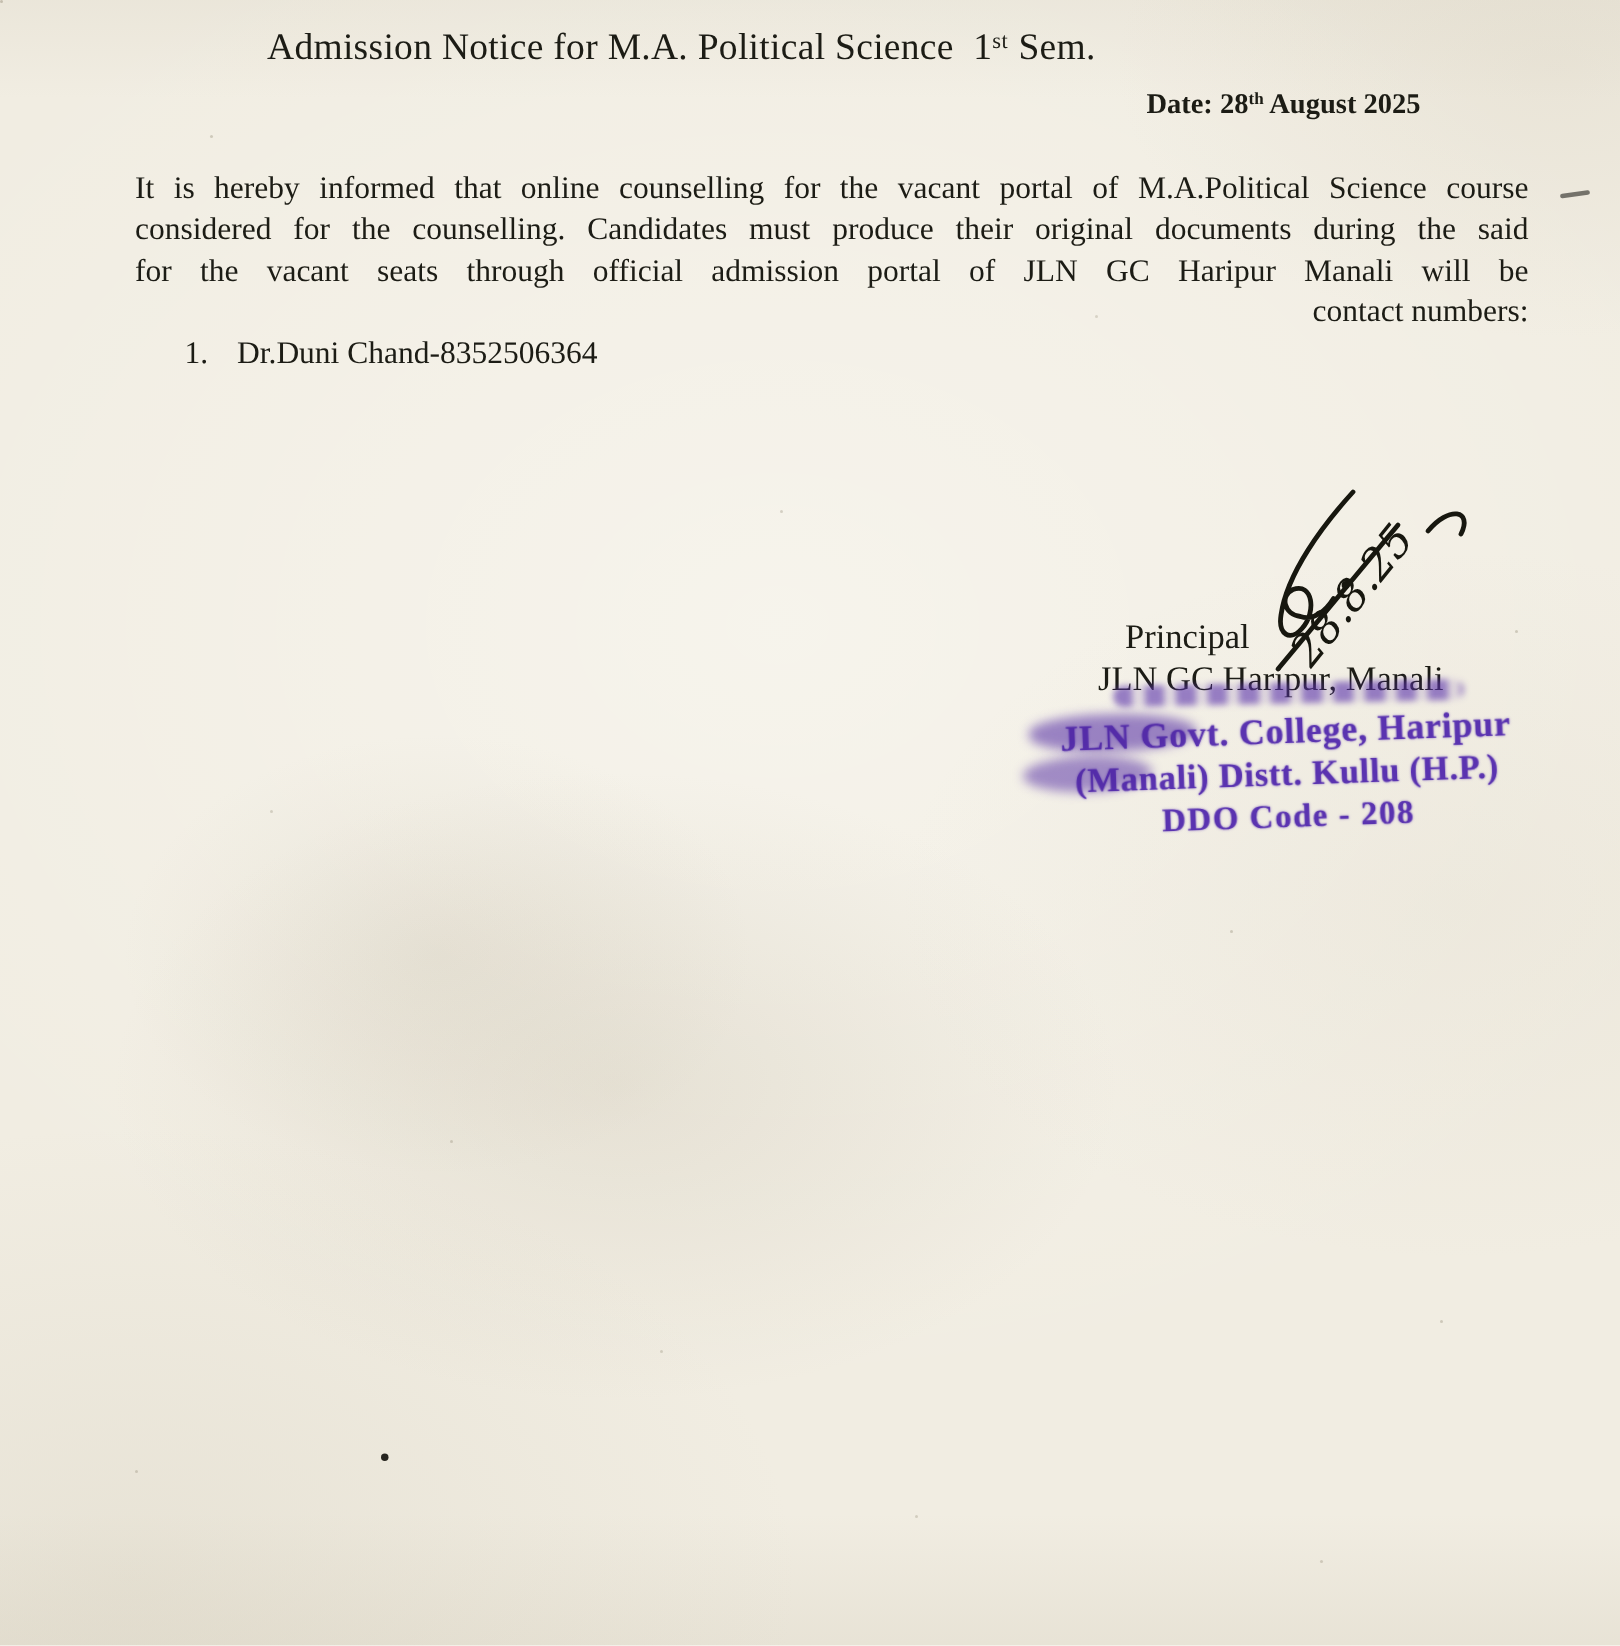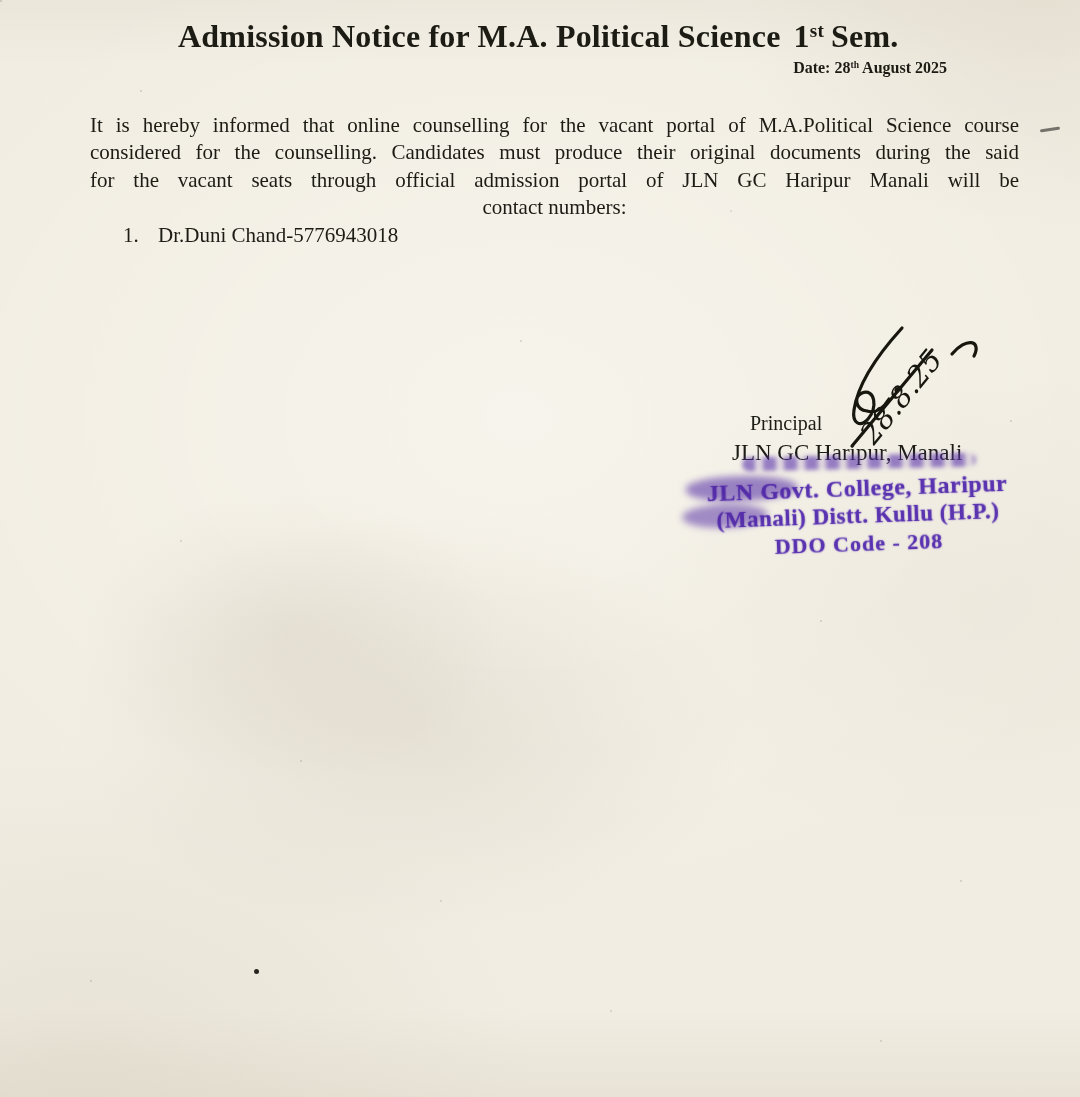--- a/index.html
+++ b/index.html
@@ -26,43 +26,43 @@
     box-shadow:
       140px 90px 0 rgba(125,115,92,0.30), 520px 340px 0 rgba(125,115,92,0.28),
       820px 620px 0 rgba(125,115,92,0.30), 300px 760px 0 rgba(125,115,92,0.28),
       960px 880px 0 rgba(125,115,92,0.30), 610px 1010px 0 rgba(125,115,92,0.26),
       180px 540px 0 rgba(125,115,92,0.26), 730px 210px 0 rgba(125,115,92,0.24),
       1010px 420px 0 rgba(125,115,92,0.30), 90px 980px 0 rgba(125,115,92,0.28),
       440px 900px 0 rgba(125,115,92,0.26), 880px 1040px 0 rgba(125,115,92,0.28);
   }
   .title {
     position:absolute; left:178px; top:18px;
-    font-size:32px; font-weight:bold; letter-spacing:0.2px; white-space:nowrap;
+    font-size:25px; font-weight:normal; letter-spacing:0.2px; white-space:nowrap;
   }
   .title .title-num { margin-left:13px; }
   .title .title-post { margin-left:7px; }
   .date-line {
     position:absolute; top:59px; right:133px;
-    font-size:16px; font-weight:bold; white-space:nowrap;
+    font-size:19px; font-weight:bold; white-space:nowrap;
   }
   sup.ss {
     font-size:0.60em; line-height:0; position:relative; top:-0.5em;
     vertical-align:baseline; font-weight:inherit;
   }
   .body-text {
     position:absolute; left:90px; top:112px; width:929px;
     font-size:21px; line-height:27.4px;
   }
   .jline { text-align:justify; text-align-last:justify; white-space:normal; }
-  .lline { text-align:center; }
+  .lline { text-align:right; }
   .contact-row { padding-left:33px; }
   .contact-num { display:inline-block; width:35px; }
   .sig-area { position:absolute; left:680px; top:326px; width:368px; height:260px; }
   .sig-svg { position:absolute; left:110px; top:-2px; width:240px; height:150px; }
-  .sig-principal { position:absolute; left:70px; top:86px; font-size:20px; }
+  .sig-principal { position:absolute; left:70px; top:86px; font-size:23px; }
   .sig-org { position:absolute; left:52px; top:114px; font-size:23px; white-space:nowrap; }
   .stamp-fragment {
     position:absolute; left:62px; top:129px; width:234px; height:14px;
     background:repeating-linear-gradient(90deg,
       rgba(88,48,170,0.60) 0 13px, rgba(88,48,170,0.12) 13px 21px);
     filter:blur(2.2px); border-radius:7px; transform:rotate(-1.2deg);
   }
   .stamp {
     position:absolute; left:0; top:148px; width:356px;
     transform:rotate(-2deg);
@@ -106,21 +106,21 @@
     <span>Date: 28</span><sup class="ss">th</sup><span> August 2025</span>
   </div>
 
   <div class="body-text">
     <div class="jline">It is hereby informed that online counselling for the vacant portal of M.A.Political Science course</div>
     <div class="jline">considered for the counselling. Candidates must produce their original documents during the said</div>
     <div class="jline">for the vacant seats through official admission portal of JLN GC Haripur Manali will be</div>
     <div class="lline">contact numbers:</div>
 
     <div class="contact-row">
-      <span class="contact-num">1.</span><span>Dr.Duni Chand-5776943018</span>
+      <span class="contact-num">1.</span><span>Dr.Duni Chand-8352506364</span>
     </div>
   </div>
 
   <div class="sig-area">
     <svg class="sig-svg" viewBox="0 0 240 150">
       <g fill="none" stroke="#17170f" stroke-width="3.2" stroke-linecap="round" stroke-linejoin="round">
         <path d="M112 4 C92 26 68 58 64 86 C62 99 70 104 78 95 C88 84 85 64 72 69 C63 73 66 86 77 87 C86 90 94 83 99 75"></path>
         <path d="M62 122 L142 26"></path>
         <path d="M162 30 C176 13 192 16 184 32"></path>
       </g>

